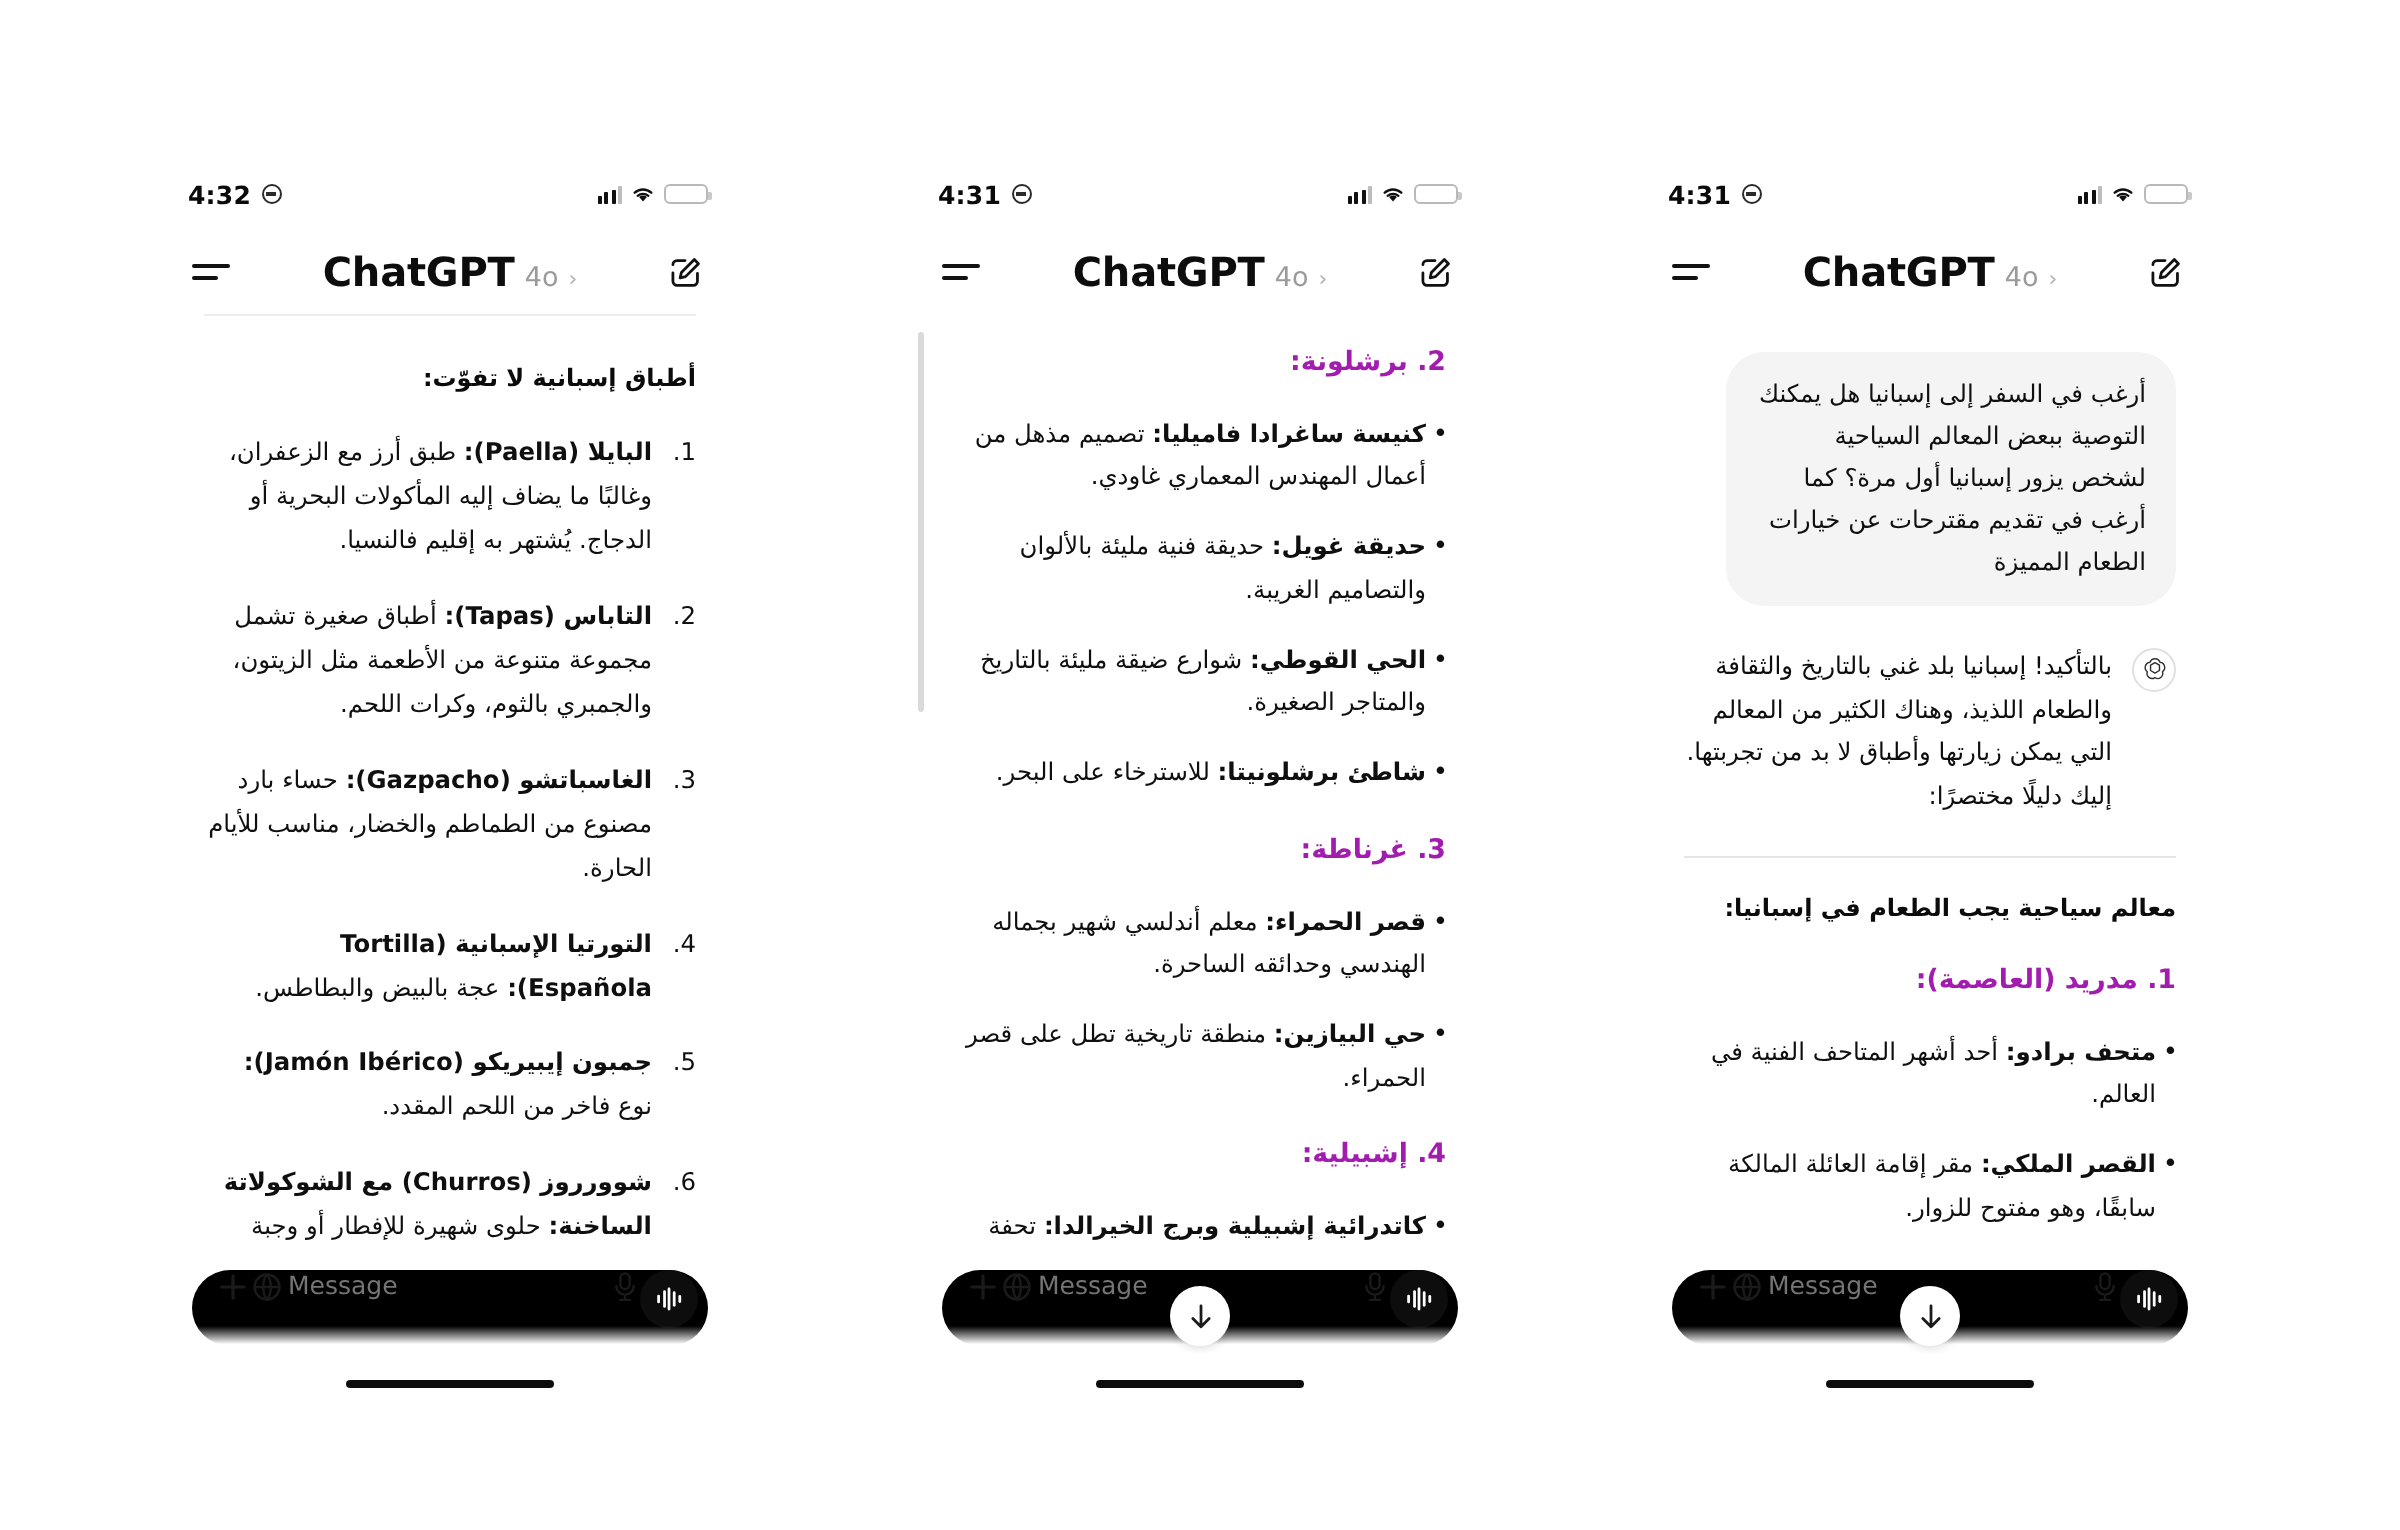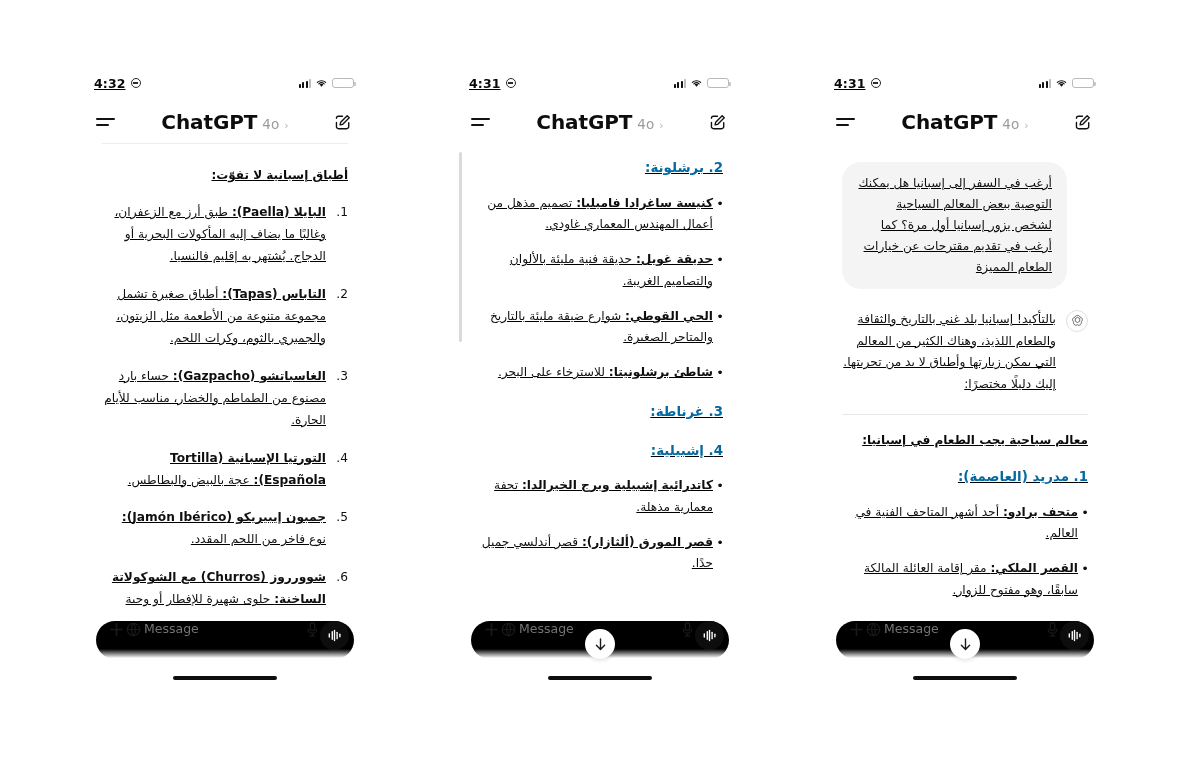--- a/index.html
+++ b/index.html
@@ -16,26 +16,25 @@
   .stage {
     position: relative;
     width: 1200px;
     height: 765px;
     background: #ffffff;
   }
 
   
   .phone {
     position: absolute;
-    top: 66px;
+    top: 80px;
     width: 290px;
     height: 625px;
     background: #ffffff;
     overflow: hidden;
-    text-decoration: underline;
   }
   #phone-1 { left: 80px; }
   #phone-2 { left: 455px; }
   #phone-3 { left: 820px; }
 
   
   .status-bar {
     height: 34px;
     display: flex;
     align-items: center;
@@ -164,21 +163,21 @@
     position: relative;
     height: 519px;
     overflow: hidden;
     padding: 0 0 0 0;
     direction: rtl;
   }
   .convo-inner { padding: 0 22px; }
 
   .msg-user-row {
     display: flex;
-    justify-content: flex-end;
+    justify-content: flex-start;
     padding-top: 18px;
   }
   .bubble-user {
     max-width: 225px;
     background: #f4f4f4;
     border-radius: 19px;
     padding: 11px 15px;
     font-size: 12.2px;
     line-height: 1.72;
     color: #0f0f0f;
@@ -219,21 +218,21 @@
     color: #0b0b0b;
     text-align: right;
     line-height: 1.5;
     margin-bottom: 18px;
   }
   .sec-title.center-top { margin-top: 6px; }
 
   .sub-title {
     font-size: 13.4px;
     font-weight: 700;
-    color: #0369a1;
+    color: #a21caf;
     text-align: right;
     line-height: 1.55;
     margin: 18px 0 14px;
   }
 
   .bullets { list-style: none; }
   .bullets li {
     position: relative;
     font-size: 12.2px;
     line-height: 1.78;
@@ -499,20 +498,22 @@
       <div class="convo-inner" style="margin-top:-4px;">
         <div class="sub-title">2. برشلونة:</div>
         <ul class="bullets" id="p2-c2">
             <li><b>كنيسة ساغرادا فاميليا:</b><span> تصميم مذهل من أعمال المهندس المعماري غاودي.</span></li>
             <li><b>حديقة غويل:</b><span> حديقة فنية مليئة بالألوان والتصاميم الغريبة.</span></li>
             <li><b>الحي القوطي:</b><span> شوارع ضيقة مليئة بالتاريخ والمتاجر الصغيرة.</span></li>
             <li><b>شاطئ برشلونيتا:</b><span> للاسترخاء على البحر.</span></li>
           </ul>
         <div class="sub-title">3. غرناطة:</div>
         <ul class="bullets" id="p2-c3">
+            <li><b>قصر الحمراء:</b><span> معلم أندلسي شهير بجماله الهندسي وحدائقه الساحرة.</span></li>
+            <li><b>حي البيازين:</b><span> منطقة تاريخية تطل على قصر الحمراء.</span></li>
           </ul>
         <div class="sub-title">4. إشبيلية:</div>
         <ul class="bullets" id="p2-c4">
             <li><b>كاتدرائية إشبيلية وبرج الخيرالدا:</b><span> تحفة معمارية مذهلة.</span></li>
             <li><b>قصر المورق (ألثازار):</b><span> قصر أندلسي جميل جدًا.</span></li>
           </ul>
       </div>
       <div class="convo-fade"></div>
       <div class="scroll-btn">
         <svg width="13" height="15" viewBox="0 0 14 16">

